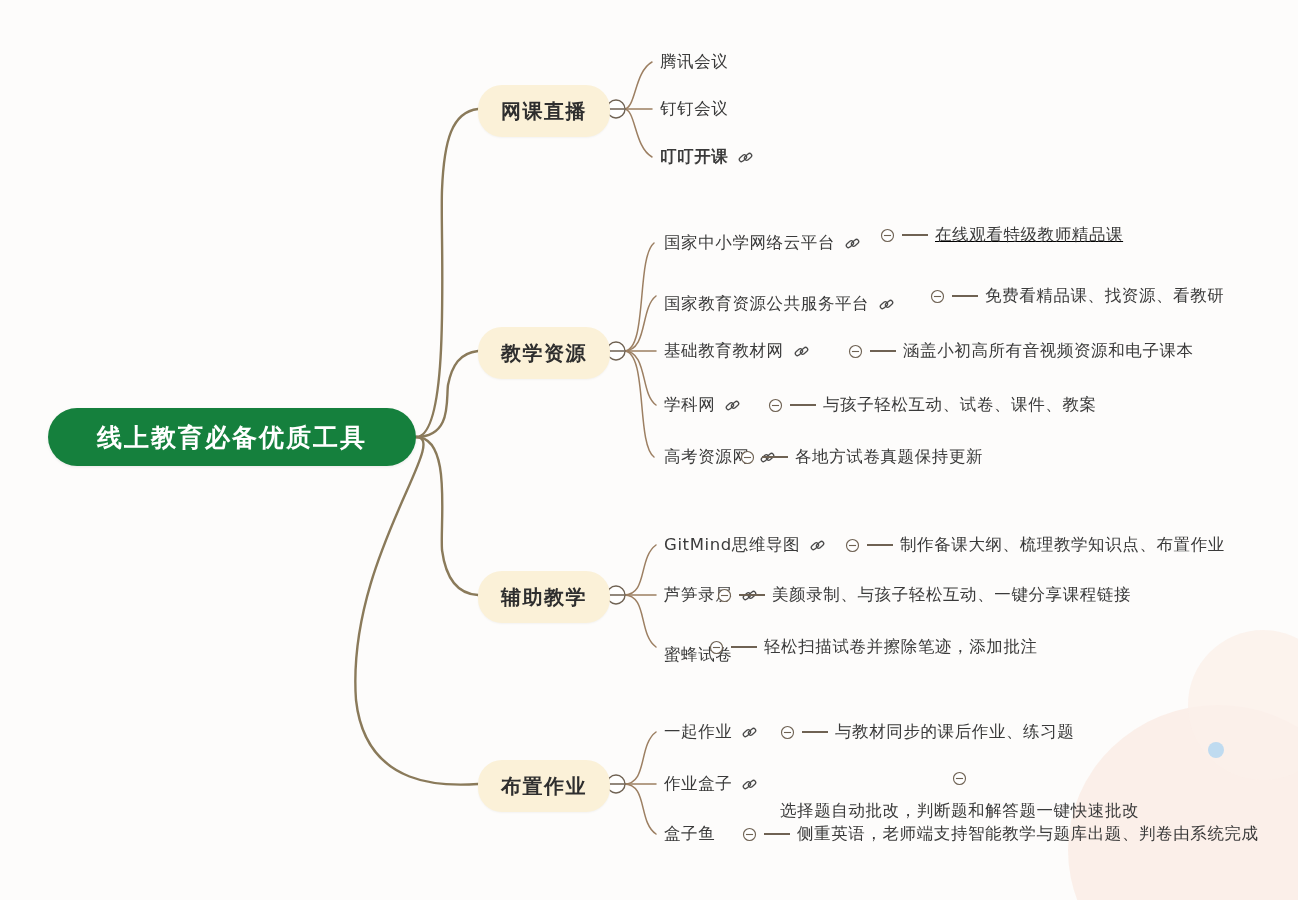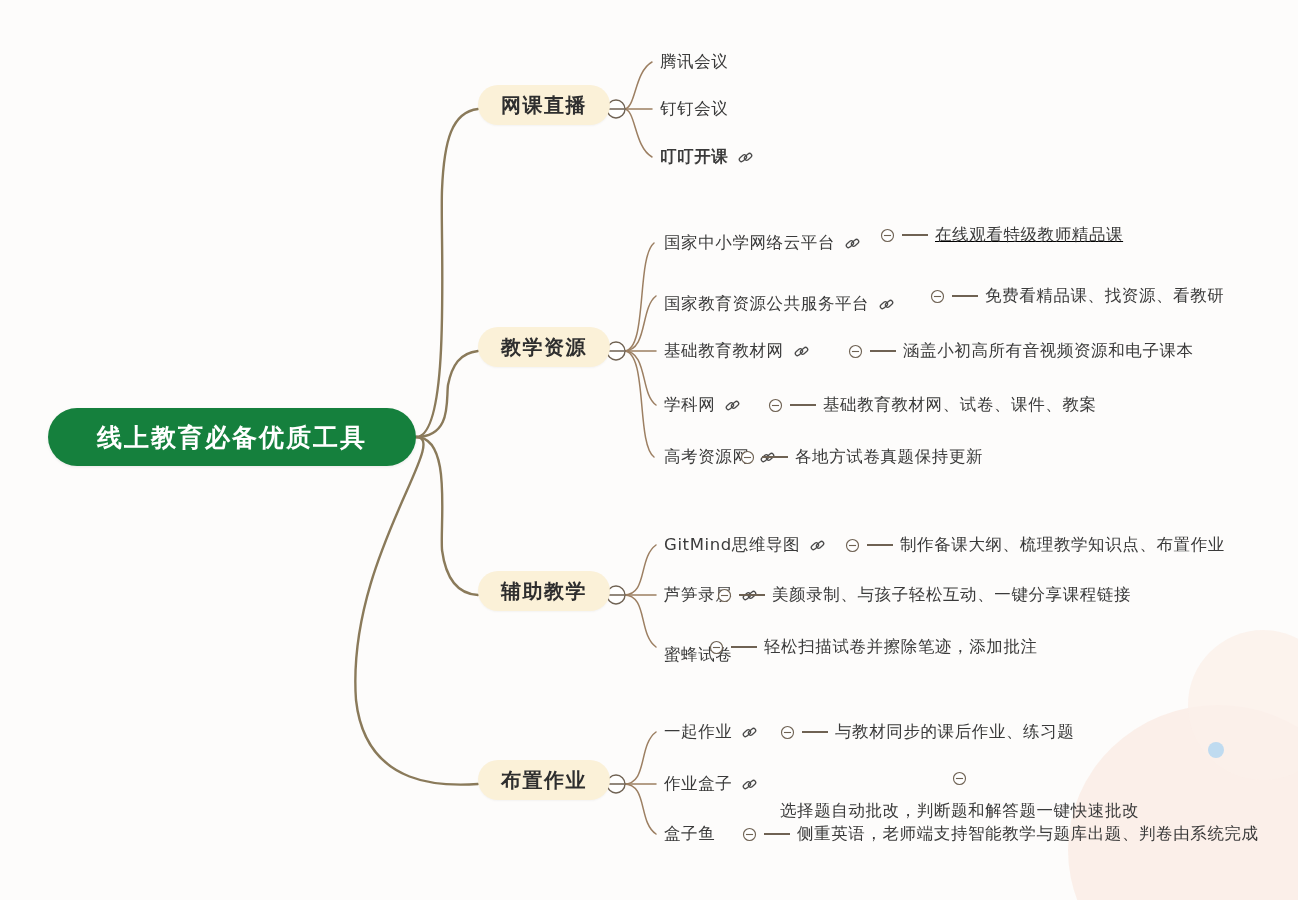--- a/index.html
+++ b/index.html
@@ -64,21 +64,21 @@
     box-shadow: 0 1px 3px rgba(0,0,0,.08);
   }
   #root-node .root-label {
     color: #ffffff;
     font-size: 25px;
     font-weight: bold;
     letter-spacing: 2px;
     font-family: "DejaVu Sans", "Liberation Sans", sans-serif;
   }
   .branch {
-    height: 40px;
+    height: 52px;
     background: #fbf1d8;
     border-radius: 24px;
     padding: 0 22px;
     justify-content: center;
     box-shadow: 0 1px 2px rgba(0,0,0,.04);
     text-align: right;
   }
   .branch .branch-label {
     color: #2e2e2e;
     font-size: 20px;
@@ -281,21 +281,21 @@
         </span>
       </div>
       <div class="desc" style="left: 768px; top: 392px;">
         <span class="icon">
           <svg class="collapse-icon" viewBox="0 0 16 16" fill="#ffffff" stroke="#6f6253" stroke-width="1.2">
             <circle cx="8" cy="8" r="6.4"></circle>
             <line x1="4.2" y1="8" x2="11.8" y2="8" stroke="#6f6253" stroke-width="1.2"></line>
           </svg>
         </span>
         <span class="conn-line"></span>
-        <span class="desc-label">基础教育教材网、试卷、课件、教案</span>
+        <span class="desc-label">与孩子轻松互动、试卷、课件、教案</span>
       </div>
       <div class="leaf" style="left: 664px; top: 444px;">
         <span class="leaf-label">高考资源网</span>
         <span class="icon">
           <svg class="link-icon" viewBox="0 0 20 20" fill="none" stroke="#4a4a4a" stroke-width="1.5">
             <rect x="2.2" y="8.2" width="9.5" height="5.2" rx="2.6" transform="rotate(-40 7 10.8)"></rect>
             <rect x="8.3" y="6.6" width="9.5" height="5.2" rx="2.6" transform="rotate(-40 13 9.2)"></rect>
           </svg>
         </span>
       </div>

